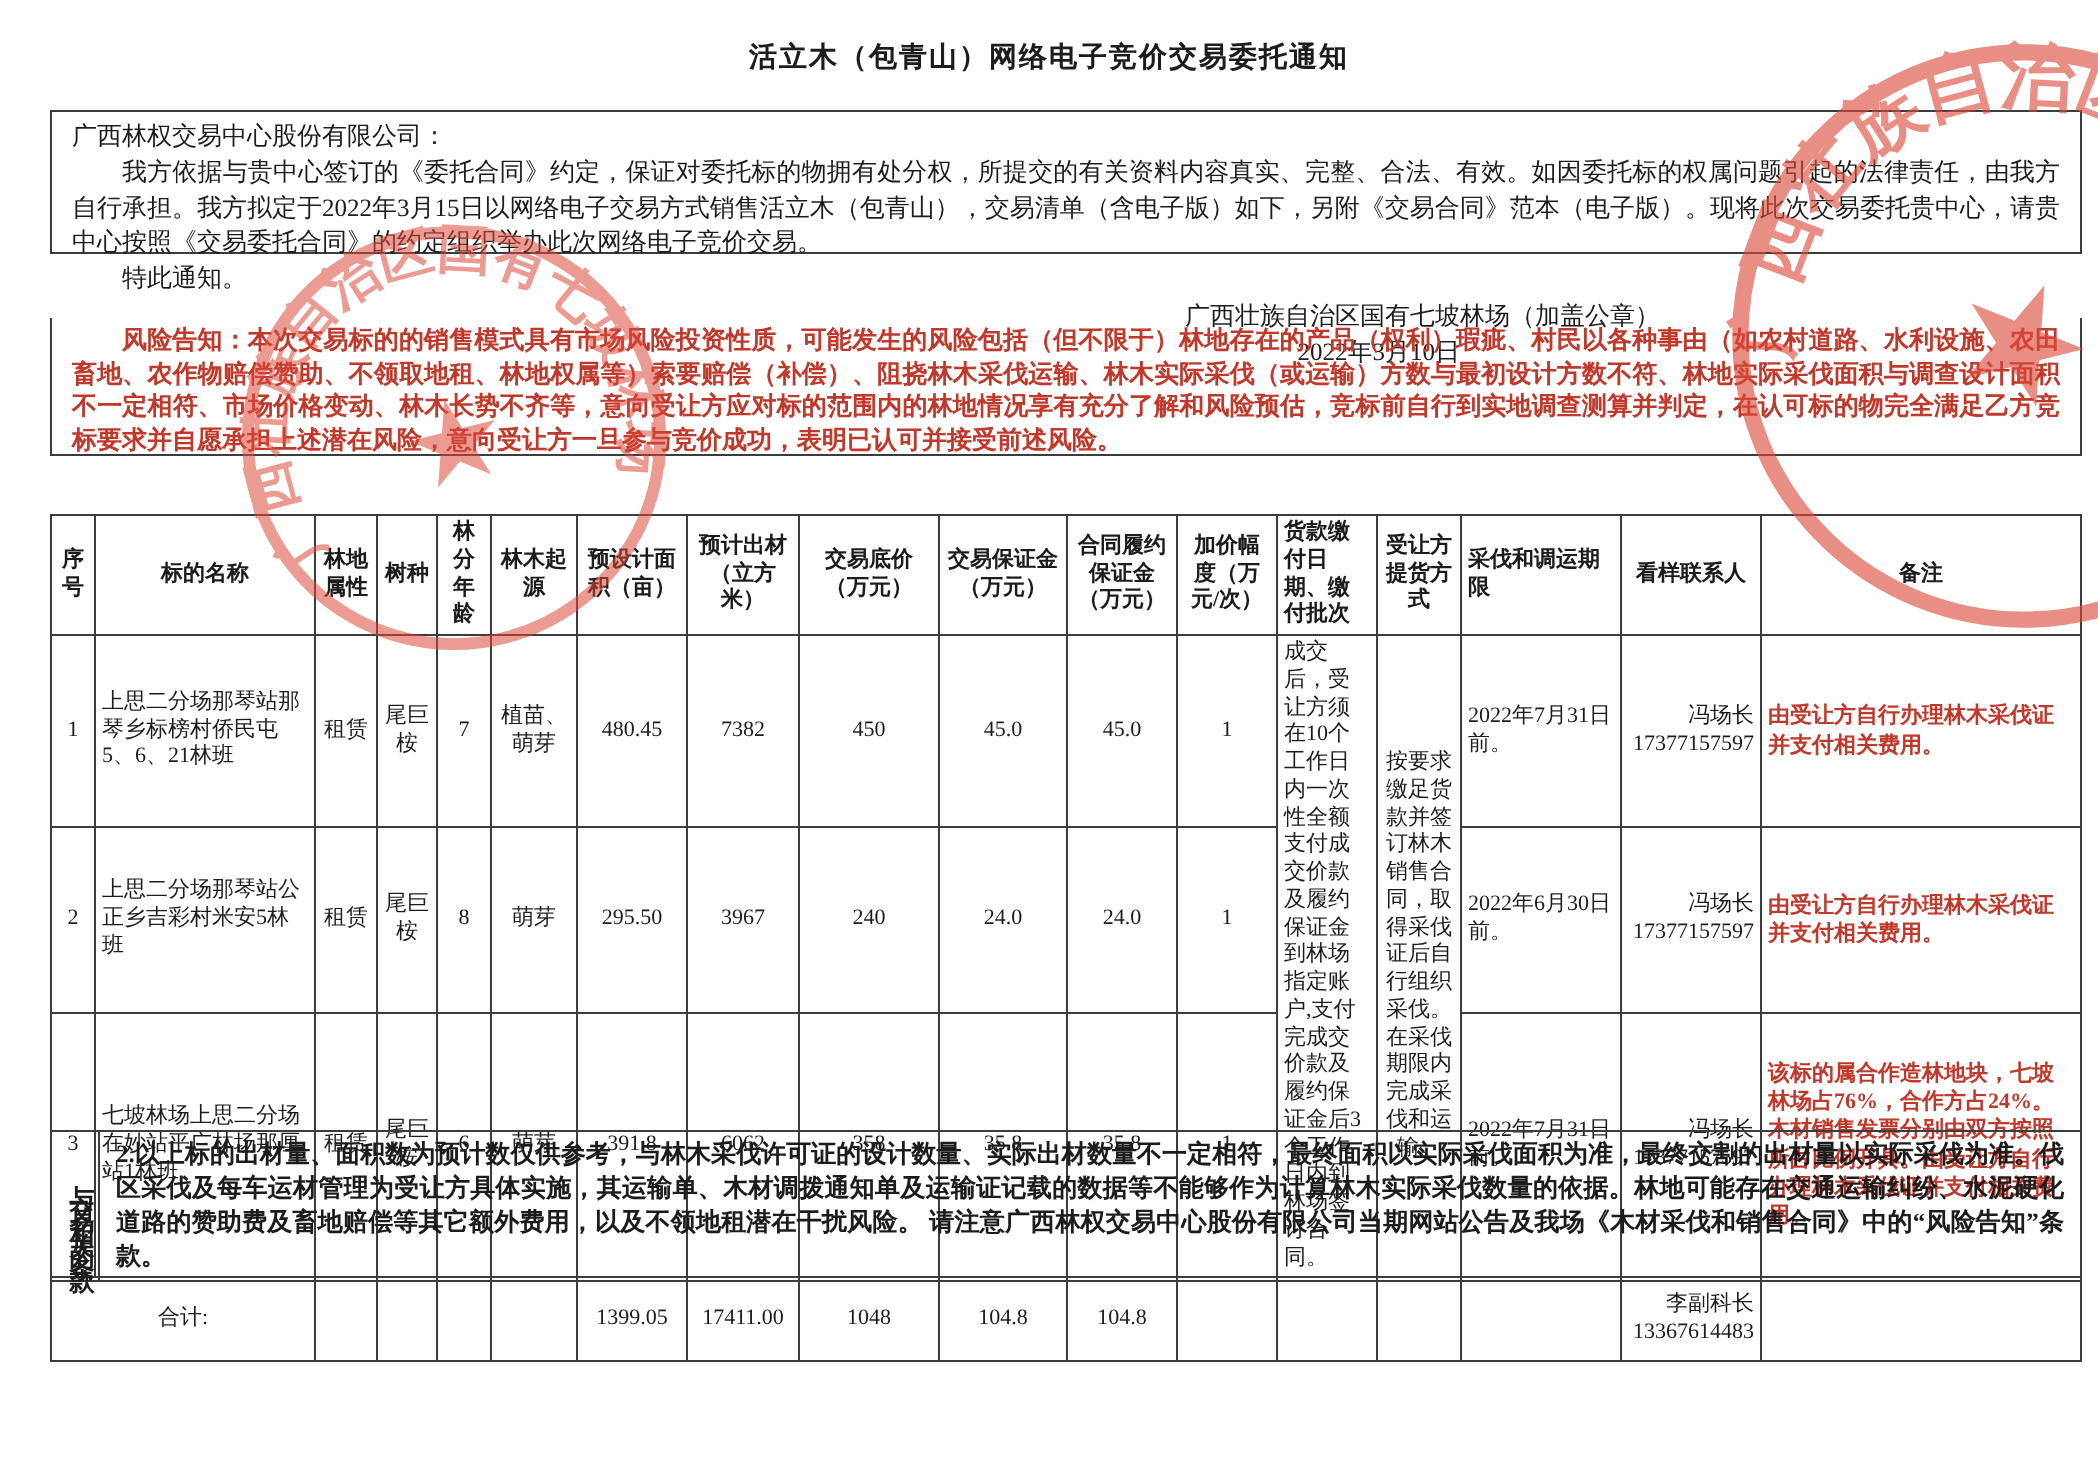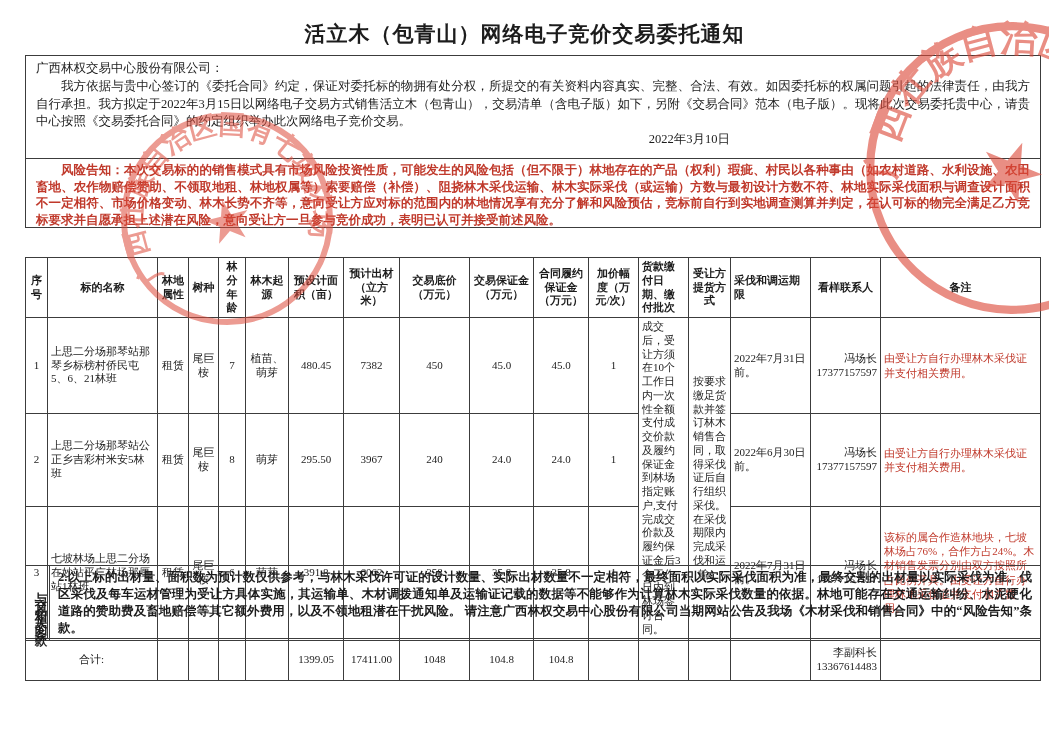--- a/index.html
+++ b/index.html
@@ -7,25 +7,25 @@
     width:1049px;height:742px;
     background:#ffffff;
     font-family:"Liberation Serif","DejaVu Serif",serif;
     color:#1c1c1c;
     position:relative;
     overflow:hidden;
   }
   .page{position:relative;width:1049px;height:742px;}
   .doc-title{
     text-align:center;
-    font-size:21px;font-weight:bold;
+    font-size:14px;font-weight:bold;
     padding-top:20px;letter-spacing:1px;
   }
   .letter-box{
-    position:absolute;left:25px;top:55px;width:1016px;height:104px;
+    position:absolute;left:25px;top:55px;width:1016px;height:72px;
     border:1px solid #3c3c3c;box-sizing:border-box;
     padding:4px 10px 2px 10px;font-size:12.5px;line-height:1.42;
   }
   .letter-body{text-indent:2em;text-align:justify;}
   .letter-closing{text-indent:2em;}
   .letter-signer{text-align:right;padding-right:200px;margin-top:1px;}
   .letter-date{text-align:right;padding-right:300px;}
   .risk-box{
     position:absolute;left:25px;top:159px;width:1016px;height:69px;
     border:1px solid #3c3c3c;border-top:none;box-sizing:border-box;
@@ -46,21 +46,21 @@
   table.listing th,table.listing td{
     border:1px solid #3c3c3c;
     padding:2px 3px;
     vertical-align:middle;
     overflow:hidden;
     word-break:break-all;
   }
   table.listing th{font-weight:bold;text-align:center;}
   td.c{text-align:center;}
   td.l{text-align:left;}
-  td.remark{color:#c0392b;font-weight:normal;text-align:left;line-height:1.3;}
+  td.remark{color:#c0392b;font-weight:bold;text-align:left;line-height:1.3;}
   .contact-name,.contact-phone{text-align:right;}
   .notes-wrap{
     position:absolute;left:25px;top:565px;width:1016px;
     border:1px solid #3c3c3c;box-sizing:border-box;
     display:flex;
   }
   .notes-side{
     width:23px;border-right:1px solid #3c3c3c;
     display:flex;align-items:flex-start;justify-content:center;
     padding-top:6px;
@@ -83,20 +83,22 @@
 </head>
 <body>
 
 <div class="page">
 
   <div class="doc-title">活立木（包青山）网络电子竞价交易委托通知</div>
 
   <div class="letter-box">
     <div>广西林权交易中心股份有限公司：</div>
     <div class="letter-body">我方依据与贵中心签订的《委托合同》约定，保证对委托标的物拥有处分权，所提交的有关资料内容真实、完整、合法、有效。如因委托标的权属问题引起的法律责任，由我方自行承担。我方拟定于2022年3月15日以网络电子交易方式销售活立木（包青山），交易清单（含电子版）如下，另附《交易合同》范本（电子版）。现将此次交易委托贵中心，请贵中心按照《交易委托合同》的约定组织举办此次网络电子竞价交易。</div>
+    <div class="letter-closing">特此通知。</div>
+    <div class="letter-signer">广西壮族自治区国有七坡林场（加盖公章）</div>
     <div class="letter-date">2022年3月10日</div>
   </div>
 
   <div class="risk-box">
     <p>风险告知：本次交易标的的销售模式具有市场风险投资性质，可能发生的风险包括（但不限于）林地存在的产品（权利）瑕疵、村民以各种事由（如农村道路、水利设施、农田畜地、农作物赔偿赞助、不领取地租、林地权属等）索要赔偿（补偿）、阻挠林木采伐运输、林木实际采伐（或运输）方数与最初设计方数不符、林地实际采伐面积与调查设计面积不一定相符、市场价格变动、林木长势不齐等，意向受让方应对标的范围内的林地情况享有充分了解和风险预估，竞标前自行到实地调查测算并判定，在认可标的物完全满足乙方竞标要求并自愿承担上述潜在风险，意向受让方一旦参与竞价成功，表明已认可并接受前述风险。</p>
   </div>
 
 
   <table class="listing">
     <colgroup>

